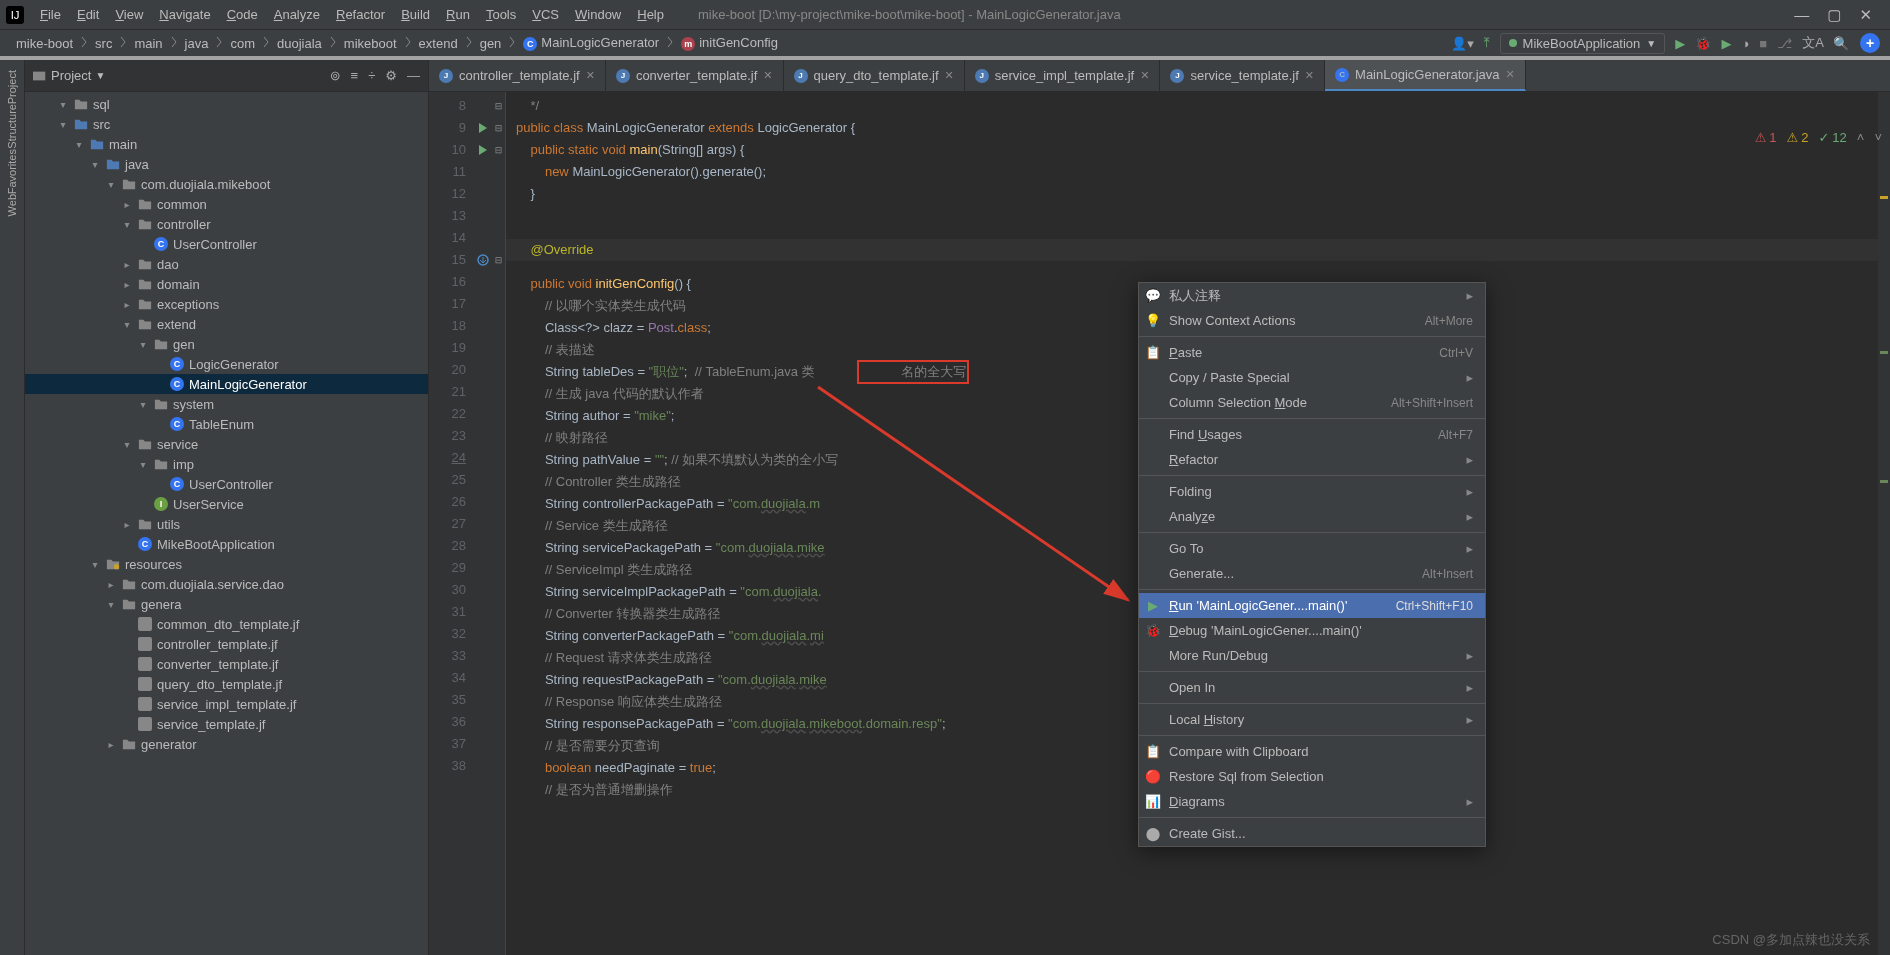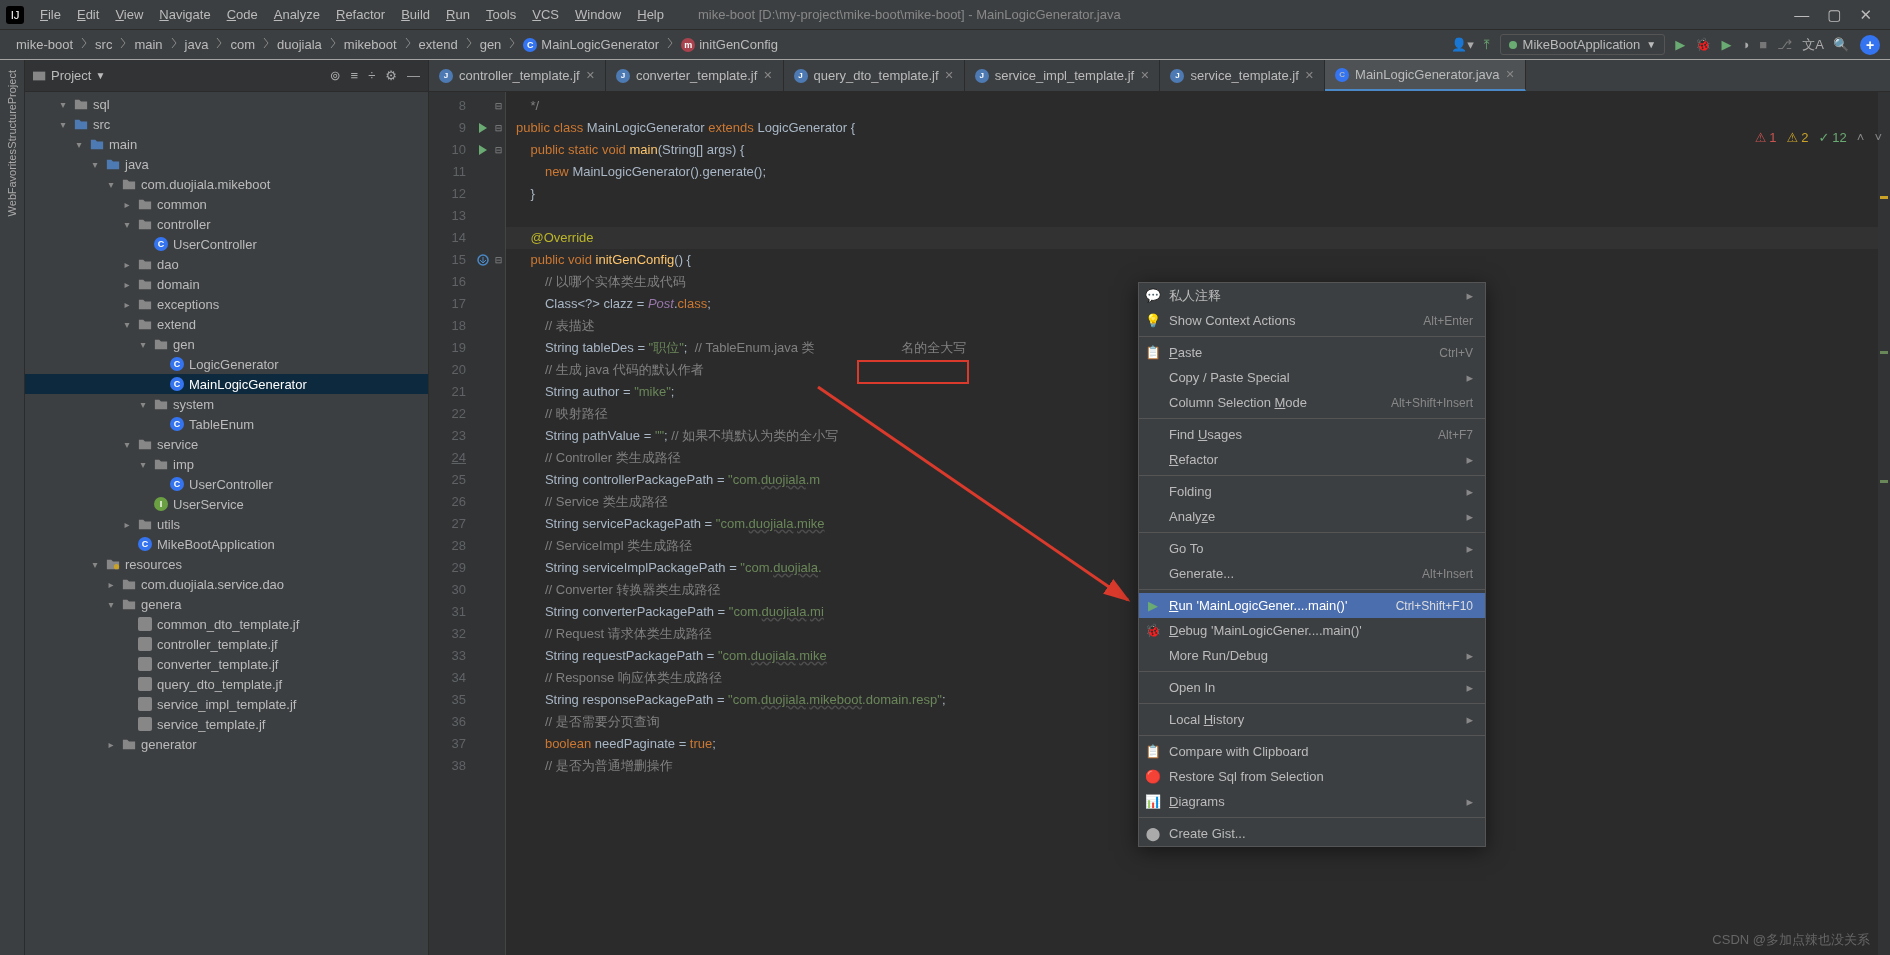--- a/index.html
+++ b/index.html
@@ -5,21 +5,21 @@
   * { margin:0; padding:0; box-sizing:border-box; font-family:"Segoe UI",Arial,sans-serif; font-size:13px; }
   body { background:#2b2b2b; color:#bbb; width:1890px; height:955px; overflow:hidden; position:relative; }
   .menubar { background:#3c3f41; height:30px; display:flex; align-items:center; padding:0 6px; border-bottom:1px solid #2b2b2b; }
   .menubar .logo { width:18px; height:18px; background:#000; border-radius:3px; margin-right:8px; display:flex; align-items:center; justify-content:center; }
   .menubar .logo svg { width:14px; height:14px; }
   .menubar .menu-item { padding:4px 8px; cursor:pointer; color:#bbb; }
   .menubar .menu-item .u { text-decoration:underline; }
   .menubar .title { margin-left:26px; color:#888; }
   .menubar .win-controls { margin-left:auto; display:flex; gap:18px; padding-right:12px; }
   .menubar .win-controls span { color:#bbb; cursor:pointer; font-size:15px; }
-  .navbar { background:#3c3f41; height:30px; display:flex; align-items:center; padding:0 10px; border-bottom:1px solid #a3a3a3; }
+  .navbar { background:#3c3f41; height:30px; display:flex; align-items:center; padding:0 10px; border-bottom:4px solid #a3a3a3; }
   .crumb { padding:2px 6px; color:#bbb; cursor:pointer; }
   .crumb-sep { width:8px; height:12px; margin:0 1px; }
   .crumb-icon { display:inline-flex; vertical-align:middle; margin-right:4px; }
   .nav-right { margin-left:auto; display:flex; align-items:center; gap:10px; }
   .nav-right .icon { cursor:pointer; color:#aaa; }
   .run-config { background:#3c3f41; border:1px solid #555; border-radius:3px; padding:2px 8px; display:flex; align-items:center; gap:6px; cursor:pointer; }
   .run-config .dot { width:8px;height:8px;background:#6aab73;border-radius:50%;}
   .main { display:flex; height:calc(100% - 60px); position:relative; }
   .left-gutter { width:25px; background:#3c3f41; border-right:1px solid #2b2b2b; display:flex; flex-direction:column; align-items:center; padding-top:10px; gap:40px; }
   .left-gutter .tab { writing-mode:vertical-rl; transform:rotate(180deg); font-size:11px; color:#aaa; cursor:pointer; display:flex; align-items:center; gap:4px; }
@@ -56,22 +56,22 @@
   .fold-col { width:14px; background:#313335; border-right:1px solid #444; padding-top:3px;}
   .fold-col .fi { height:22px;display:flex;align-items:center;justify-content:center;color:#888;font-size:9px;cursor:pointer;}
   .code-body { flex:1; padding:3px 10px; white-space:pre; color:#a9b7c6; position:relative; }
   .kw { color:#cc7832; }
   .str { color:#6a8759; }
   .cmt { color:#808080; }
   .fn { color:#ffc66d; }
   .ann { color:#bbb529; }
   .cls { color:#a9b7c6; }
   .pkg { color:#6a8759; text-decoration:underline wavy #4f4f4f; }
-  .id { color:#9876aa; font-style:italic;}
-  .curline { background:#323232; display:block; margin:0 -10px; padding:0 10px; }
+  .id { color:#9876aa; }
+  .curline { background:#323232; display:block; margin:12px -10px; padding:0 10px; }
   .highlight-box { position:absolute; border:2px solid #d93a2b; pointer-events:none; z-index:10; }
   .ctx-menu { position:absolute; background:#3c3f41; border:1px solid #555; box-shadow:0 4px 20px rgba(0,0,0,0.5); z-index:100; width:348px; }
   .ctx-item { height:25px; display:flex; align-items:center; padding:0 12px 0 30px; cursor:pointer; color:#bbb; position:relative; }
   .ctx-item.hov { background:#4b6eaf; color:#fff; }
   .ctx-item .sc { margin-left:auto; color:#888; font-size:12px; }
   .ctx-item.hov .sc { color:#ddd; }
   .ctx-item .sub { margin-left:auto; color:#888; }
   .ctx-sep { height:1px; background:#555; margin:3px 0; }
   .ctx-item .cicon { position:absolute; left:6px; width:16px;height:16px;display:flex;align-items:center;justify-content:center;}
   .ctx-item .u { text-decoration:underline; }
@@ -657,21 +657,21 @@
 
 <div class="ctx-menu" id="ctx-menu" style="left:1138px; top:282px;">
     <div class="ctx-item">
       <span class="cicon" style="color:#aaa;">💬</span>
       <span>私人注释</span>
       <span class="sub">▸</span>
     </div>
     <div class="ctx-item">
       <span class="cicon" style="color:#aaa;">💡</span>
       <span>Show Context Actions</span>
-      <span class="sc">Alt+Enter</span>
+      <span class="sc">Alt+More</span>
     </div>
     <div class="ctx-sep"></div>
     <div class="ctx-item">
       <span class="cicon" style="color:#aaa;">📋</span>
       <span><span class="u">P</span>aste</span>
       <span class="sc">Ctrl+V</span>
     </div>
     <div class="ctx-item">
       <span>Copy / Paste Special</span>
       <span class="sub">▸</span>

